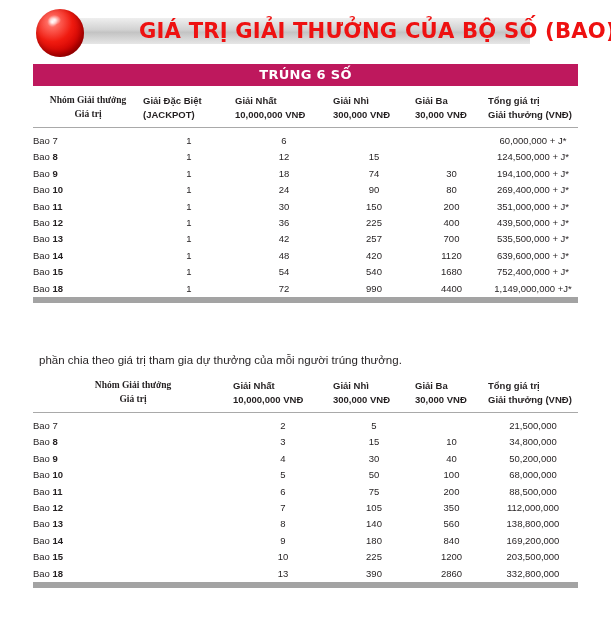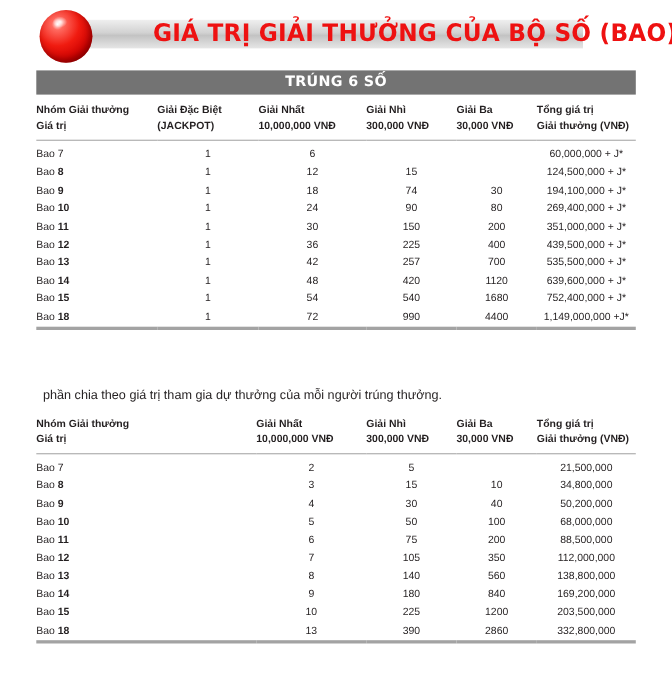--- a/index.html
+++ b/index.html
@@ -71,21 +71,21 @@
   
   .table-block {
     position: absolute;
     left: 33px;
     width: 545px;
   }
   #block-6so { top: 64px; }
   #block-5so { top: 371px; }
 
   .band {
-    background: #737373;
+    background: #be185d;
     color: #ffffff;
     height: 22px;
     line-height: 22px;
     text-align: center;
     font-size: 13px;
     font-weight: bold;
     letter-spacing: 0.3px;
     font-family: "DejaVu Sans", "Liberation Sans", sans-serif;
   }
 
@@ -104,38 +104,38 @@
   table.prize thead th {
     font-weight: bold;
     font-size: 9.5px;
     vertical-align: top;
     padding-top: 8px;
     padding-bottom: 6px;
     line-height: 13.5px;
   }
   table.prize thead th .l2 { display: block; }
 
-  .th-group  { text-align: left;  }
+  .th-group  { text-align: center; font-family: Liberation Serif, serif;  }
   .th-center { text-align: left; }
 
   table.prize tbody tr td {
     height: 16.4px;
     line-height: 16.4px;
     text-align: center;
     white-space: nowrap;
   }
   table.prize tbody tr td.grp {
     text-align: left;
   }
   table.prize tbody tr:first-child td {
     padding-top: 5px;
   }
   table.prize tbody {
     border-top: 1px solid #a9a9a9;
-    border-bottom: 3px solid #a3a3a3;
+    border-bottom: 6px solid #a3a3a3;
   }
   .bao-n { font-weight: bold; }
   .bao-7 { font-weight: normal; }
 
   
   #t6 col.c-grp   { width: 110px; }
   #t6 col.c-jack  { width: 92px;  }
   #t6 col.c-nhat  { width: 98px;  }
   #t6 col.c-nhi   { width: 82px;  }
   #t6 col.c-ba    { width: 73px;  }

